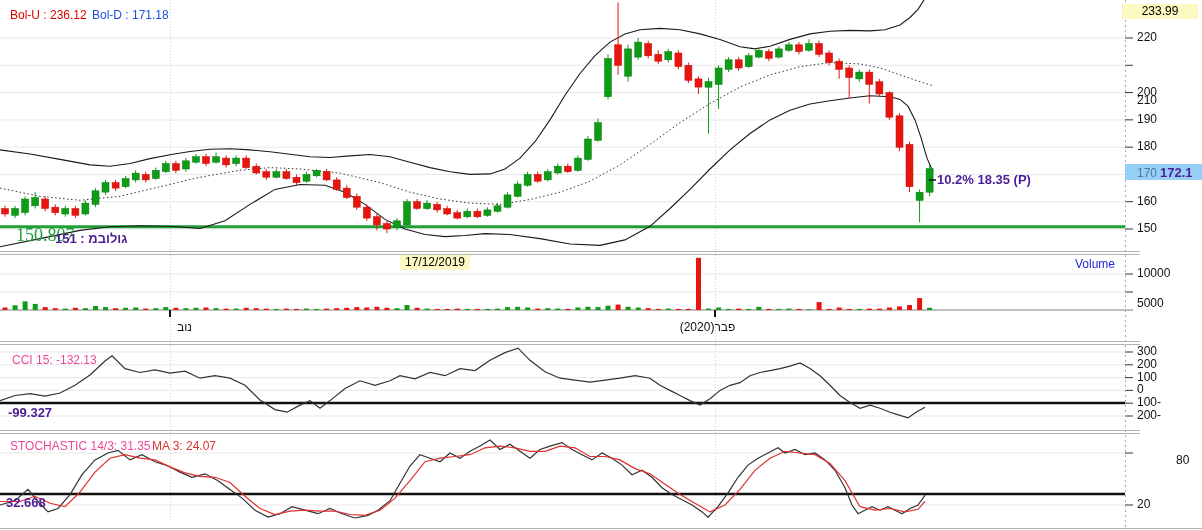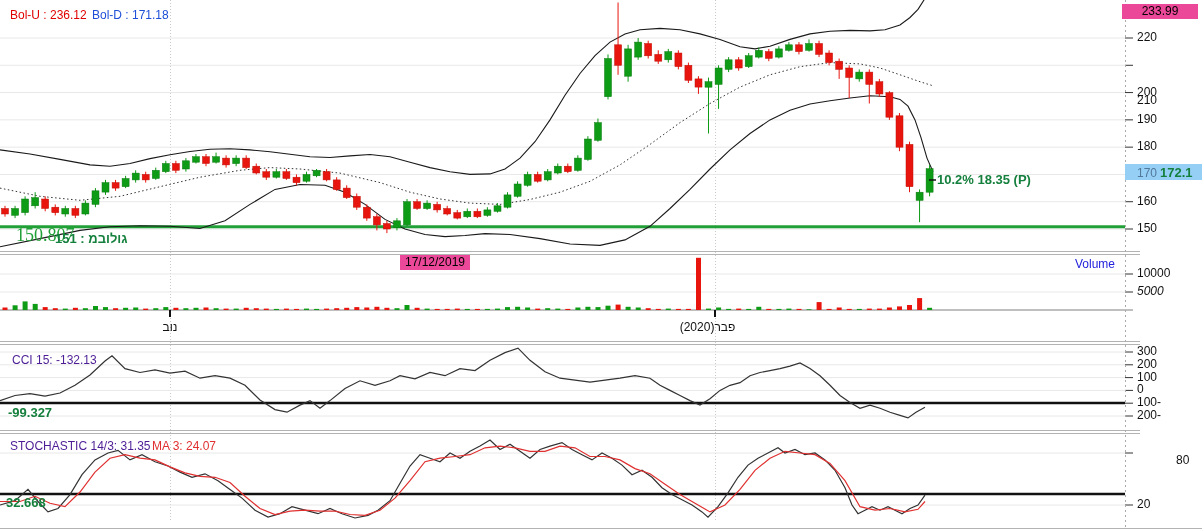--- a/index.html
+++ b/index.html
@@ -4,25 +4,25 @@
 <style>
   html,body{margin:0;padding:0;background:#fff;}
   #app{position:relative;width:1202px;height:530px;background:#fff;overflow:hidden;
        font-family:"Liberation Sans",sans-serif;}
   #chart{position:absolute;left:0;top:0;}
   #overlay{position:absolute;left:0;top:0;width:1052px;height:530px;}
   .lbl{position:absolute;font-size:12px;color:#111;white-space:nowrap;line-height:14px;}
   .red{color:#e00000;}
   .grn{color:#1d4ed8;}
   .grnlvl{color:#22A038;font-size:18px;font-family:Liberation Serif, serif;}
-  .gray{color:#4c1d95;text-align:right;}
+  .gray{color:#ec4899;text-align:right;}
   .blue{color:#2222dd;}
-  .bold{font-weight:bold;font-size:13px;color:#15803d;}
+  .bold{font-weight:bold;font-size:13px;color:#4c1d95;}
   .dim{color:#52789a;text-align:center;}
-  .box{position:absolute;background:#ec4899;color:#000;font-size:12px;text-align:center;
+  .box{position:absolute;background:#fef9c3;color:#000;font-size:12px;text-align:center;
        line-height:15px;height:15px;}
   .hl-band{position:absolute;background:#95cff5;}
   .bidi{unicode-bidi:bidi-override;direction:ltr;}
 </style>
 </head>
 <body>
 
 <div id="app">
   <svg id="chart" width="1202" height="530">
       <line x1="170.5" y1="0" x2="170.5" y2="522" stroke="#c9c9c9" stroke-dasharray="1,2"></line>
@@ -380,39 +380,39 @@
 
     <div class="lbl grnlvl" style="left:16px;top:228px;">150.807</div>
     <div class="lbl bold bidi" style="left:55px;top:232px;">151 : מבולוג</div>
 
     <div class="lbl bold" style="left:937px;top:173px;">10.2% 18.35 (P)</div>
 
     <div class="box" style="left:400px;top:255px;width:70px;">17/12/2019</div>
 
     <div class="lbl blue" style="left:1075px;top:257px;">Volume</div>
 
-    <div class="lbl" style="left:148px;top:320px;width:44px;text-align:center;">נוב</div>
+    <div class="lbl" style="left:148px;top:320px;width:44px;text-align:right;">נוב</div>
     <div class="lbl" style="left:660px;top:320px;width:95px;text-align:center;">פבר(2020)</div>
 
     <div class="lbl gray" style="left:12px;top:353px;">CCI 15: -132.13</div>
     <div class="lbl bold" style="left:8px;top:406px;">-99.327</div>
 
     <div class="lbl gray" style="left:10px;top:439px;">STOCHASTIC 14/3: 31.35</div>
     <div class="lbl" style="left:152px;top:439px;color:#E03030;">MA 3: 24.07</div>
     <div class="lbl bold" style="left:6px;top:496px;">32.668</div>
   <div class="lbl" style="left: 1137px; top: 30px;">220</div>
       <div class="lbl" style="left: 1137px; top: 57.2857px; margin-top: 36px;">210</div>
       <div class="lbl" style="left: 1137px; top: 84.5714px;">200</div>
       <div class="lbl" style="left: 1137px; top: 111.857px;">190</div>
       <div class="lbl" style="left: 1137px; top: 139.143px;">180</div>
       <div class="lbl dim" style="left: 1137px; top: 166.429px;">170</div>
       <div class="lbl" style="left: 1137px; top: 193.714px;">160</div>
       <div class="lbl" style="left: 1137px; top: 221px;">150</div>
       <div class="lbl" style="left: 1137px; top: 266px;">10000</div>
-      <div class="lbl" style="left: 1137px; top: 284px; font-style: italic;">5000</div>
+      <div class="lbl" style="left: 1137px; top: 296px;">5000</div>
       <div class="lbl" style="left: 1137px; top: 344px;">300</div>
       <div class="lbl" style="left: 1137px; top: 356.8px;">200</div>
       <div class="lbl" style="left: 1137px; top: 369.6px;">100</div>
       <div class="lbl" style="left: 1137px; top: 382.4px;">0</div>
       <div class="lbl" style="left: 1137px; top: 395.2px;">100-</div>
       <div class="lbl" style="left: 1137px; top: 408px;">200-</div>
       <div class="lbl" style="left: 1176px; top: 445px; margin-top: 8px;">80</div>
       <div class="lbl" style="left: 1137px; top: 497px;">20</div>
     </div>
 </div>

